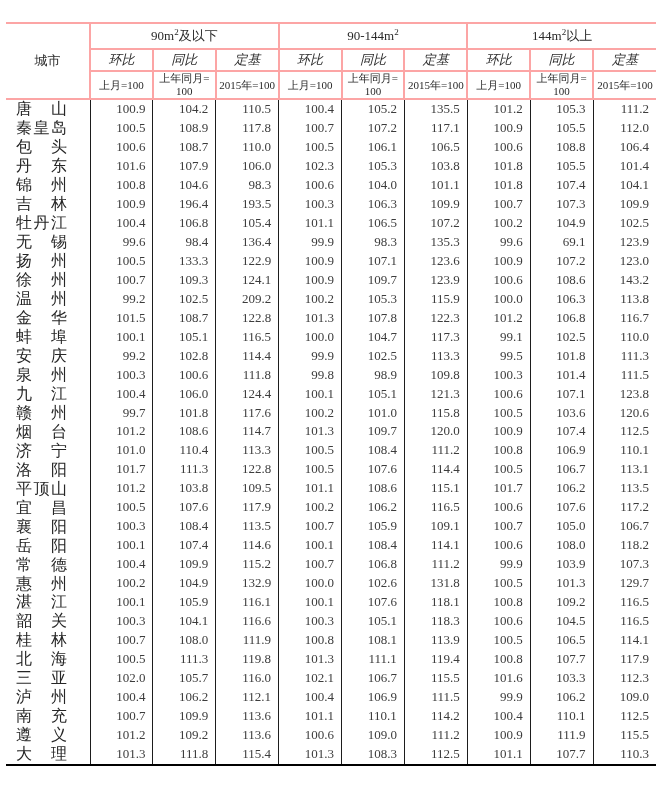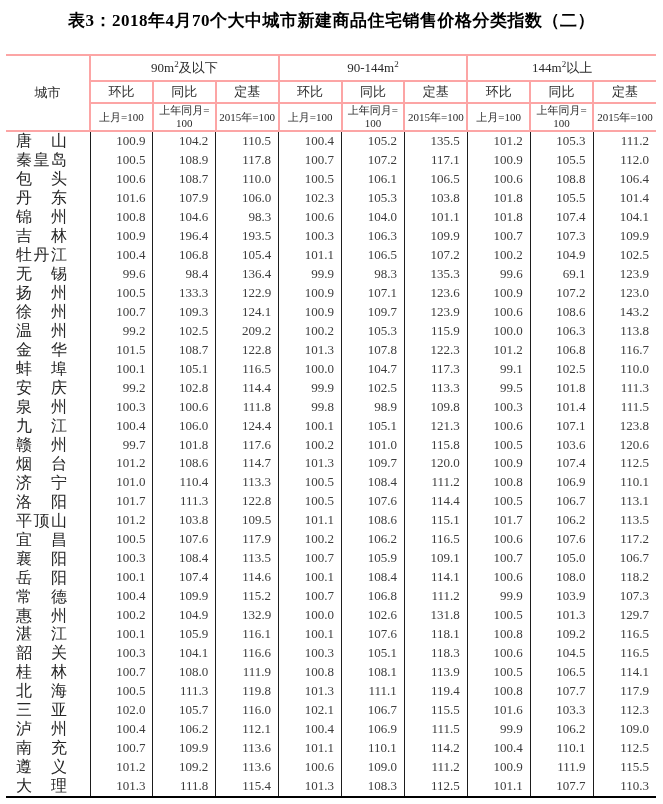--- a/index.html
+++ b/index.html
@@ -41,21 +41,21 @@
     line-height: 1.15;
     font-weight: normal;
   }
   thead th {
     border: 2px solid #fca5a5;
     text-align: center;
     vertical-align: middle;
     color: #2a2a2a;
   }
   tr.r-group th { height: 24px; font-size: 13px; }
-  tr.r-metric th { height: 20px; font-size: 13px; }
+  tr.r-metric th { height: 20px; font-size: 13px; font-style: italic; }
   tr.r-base th { height: 26px; font-size: 11px; }
   th.city-h { font-size: 13.5px; }
   sup.sp { font-size: 9px; line-height: 0; }
   th.wrapcell {
     word-break: break-all;
     padding: 0 3px;
     line-height: 1.15;
   }
   tbody td {
     border: solid #1d1d1d;
@@ -79,21 +79,20 @@
     text-align: right;
     padding-right: 7px;
     color: #3c3c3c;
   }
 </style>
 </head>
 <body>
 
 <div class="page">
 
-  <div class="title">表3：2018年4月70个大中城市新建商品住宅销售价格分类指数（二）</div>
 
   <table class="idx">
     <colgroup>
       <col class="c-city">
       <col>
         <col>
         <col>
         <col>
         <col>
         <col>

